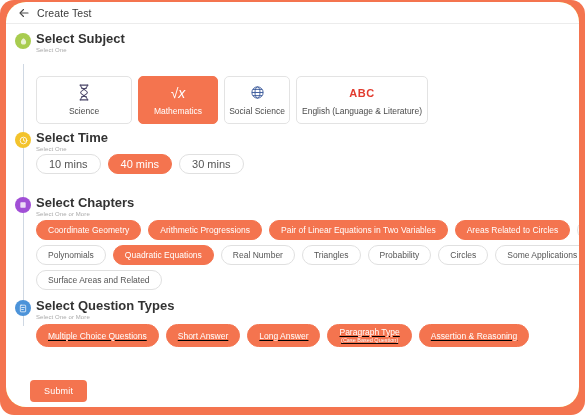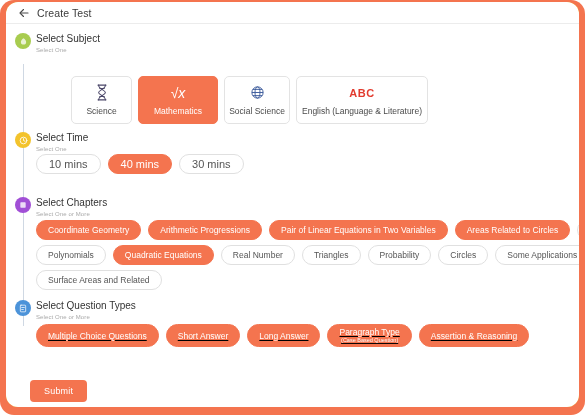--- a/index.html
+++ b/index.html
@@ -26,21 +26,21 @@
     overflow: hidden;
     box-sizing: border-box;
   }
   .app-inner {
     position: absolute;
     left: 6px;
     top: 2px;
     right: 6px;
     bottom: 8px;
     background: #eab308;
-    border-radius: 12px;
+    border-radius: 20px;
     overflow: hidden;
     padding-left: 40px;
   }
 
   
   .header {
     position: absolute;
     left: 0; top: 0;
     width: 100%;
     height: 22px;
@@ -109,23 +109,23 @@
     height: 16px;
     border-radius: 50%;
     display: flex;
     align-items: center;
     justify-content: center;
     z-index: 2;
   }
   .step-icon svg { display: block; }
 
   .step-title {
-    font-size: 10px;
+    font-size: 13px;
     color: #333333;
-    font-weight: 400;
+    font-weight: 700;
     line-height: 12px;
     margin: 0;
     padding-top: 1px;
   }
   .step-sub {
     font-size: 6px;
     color: #a9a9a9;
     line-height: 9px;
     margin: 0;
     padding-top: 1px;
@@ -174,21 +174,21 @@
     font-size: 11px;
     font-weight: bold;
     color: #e23b2e;
     letter-spacing: 0.5px;
   }
   .sc-sqrt {
     color: #ffffff;
     font-size: 14px;
     line-height: 1;
   }
-  .card-w-sci  { width: 61px; margin-left: 35px; }
+  .card-w-sci  { width: 96px; }
   .card-w-math { width: 80px; }
   .card-w-soc  { width: 66px; }
   .card-w-eng  { width: 132px; }
 
   
   .pill-wrap {
     position: absolute;
     left: 30px;
     right: 0;
   }

